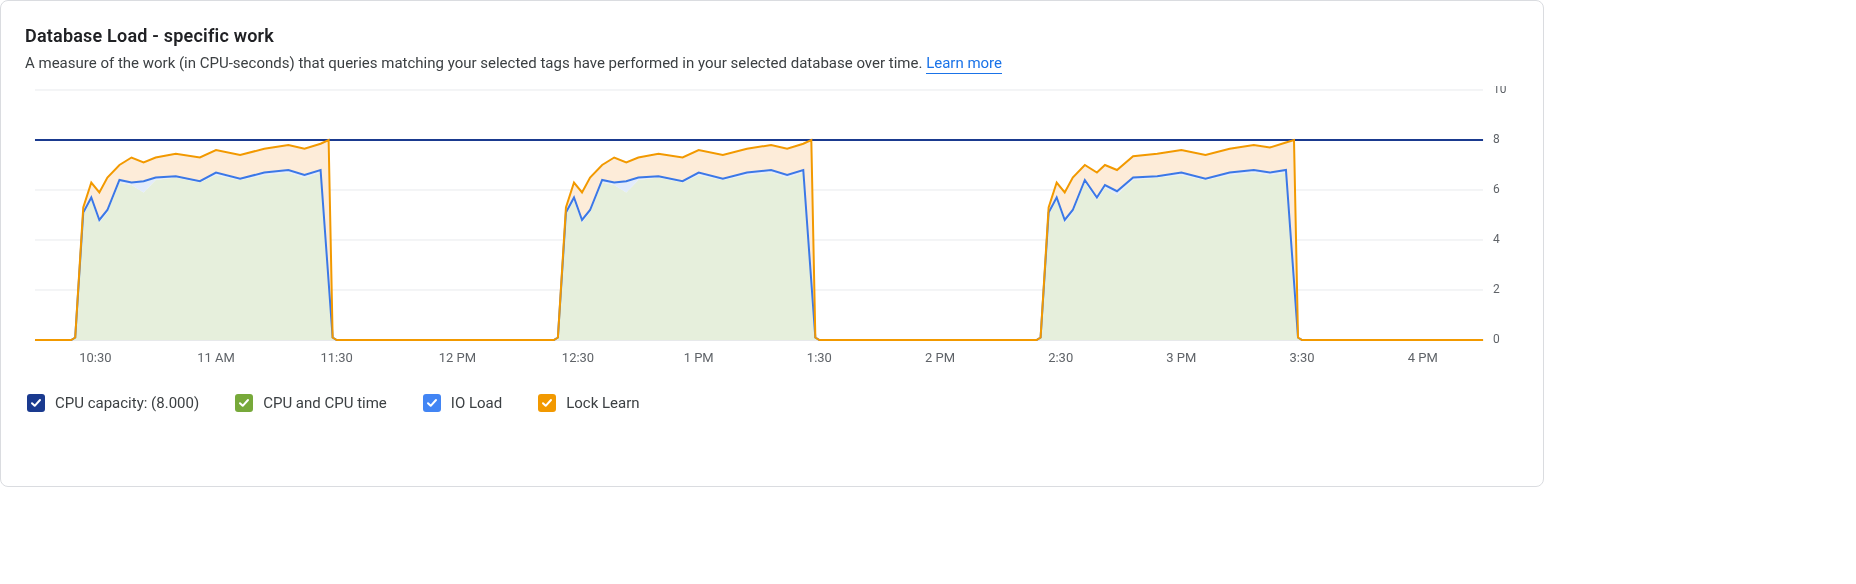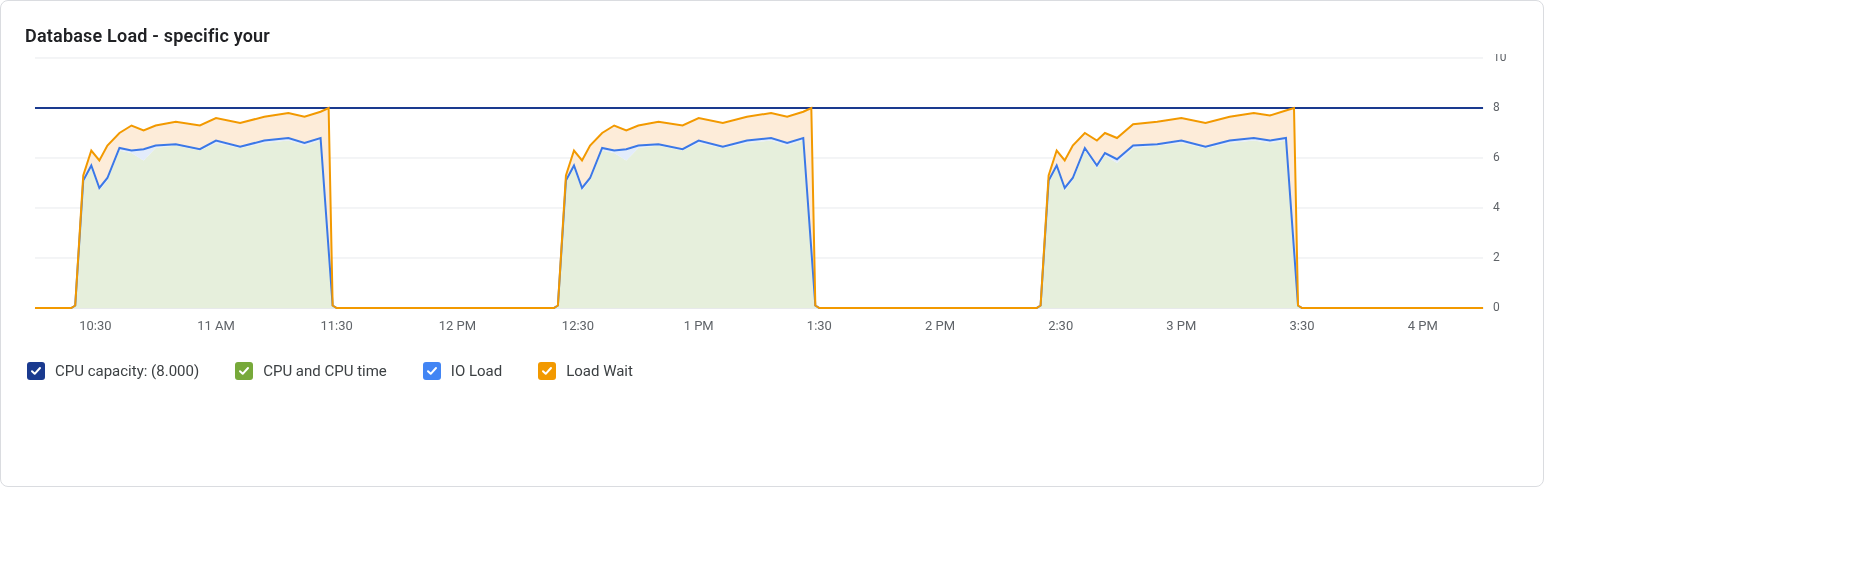--- a/index.html
+++ b/index.html
@@ -105,21 +105,24 @@
   .leg-box svg { display:block; }
   .c-navy   { background:#1a3a8f; }
   .c-green  { background:#77a93a; }
   .c-blue   { background:#4285f4; }
   .c-orange { background:#f29900; }
 </style>
 </head>
 <body>
 
 <div class="card">
-  <h2 class="title">Database Load - specific your</h2>
+  <h2 class="title">Database Load - specific work</h2>
+  <p class="subtitle">
+    <span>A measure of the work (in CPU-seconds) that queries matching your selected tags have performed in your selected database over time. </span><a href="#">Learn more</a>
+  </p>
 
   <div class="chart-wrap">
     <svg class="chart" id="chart" viewBox="0 0 1500 290" preserveAspectRatio="none">
         <g class="grid">
           <line x1="10" x2="1460" y1="254" y2="254"></line>
           <line x1="10" x2="1460" y1="204" y2="204"></line>
           <line x1="10" x2="1460" y1="154" y2="154"></line>
           <line x1="10" x2="1460" y1="104" y2="104"></line>
           <line x1="10" x2="1460" y1="54" y2="54"></line>
           <line x1="10" x2="1460" y1="4" y2="4"></line>
@@ -176,16 +179,16 @@
           </svg>
       </span>
       <span>IO Load</span>
     </div>
     <div class="leg-item">
       <span class="leg-box c-orange">
         <svg width="12" height="12" viewBox="0 0 12 12">
             <path d="M2 6.2 L4.7 8.8 L10 3" stroke="#fff" stroke-width="2" fill="none" stroke-linecap="round" stroke-linejoin="round"></path>
           </svg>
       </span>
-      <span>Load Wait</span>
+      <span>Lock Learn</span>
     </div>
   </div>
 </div>
 
 </body></html>

